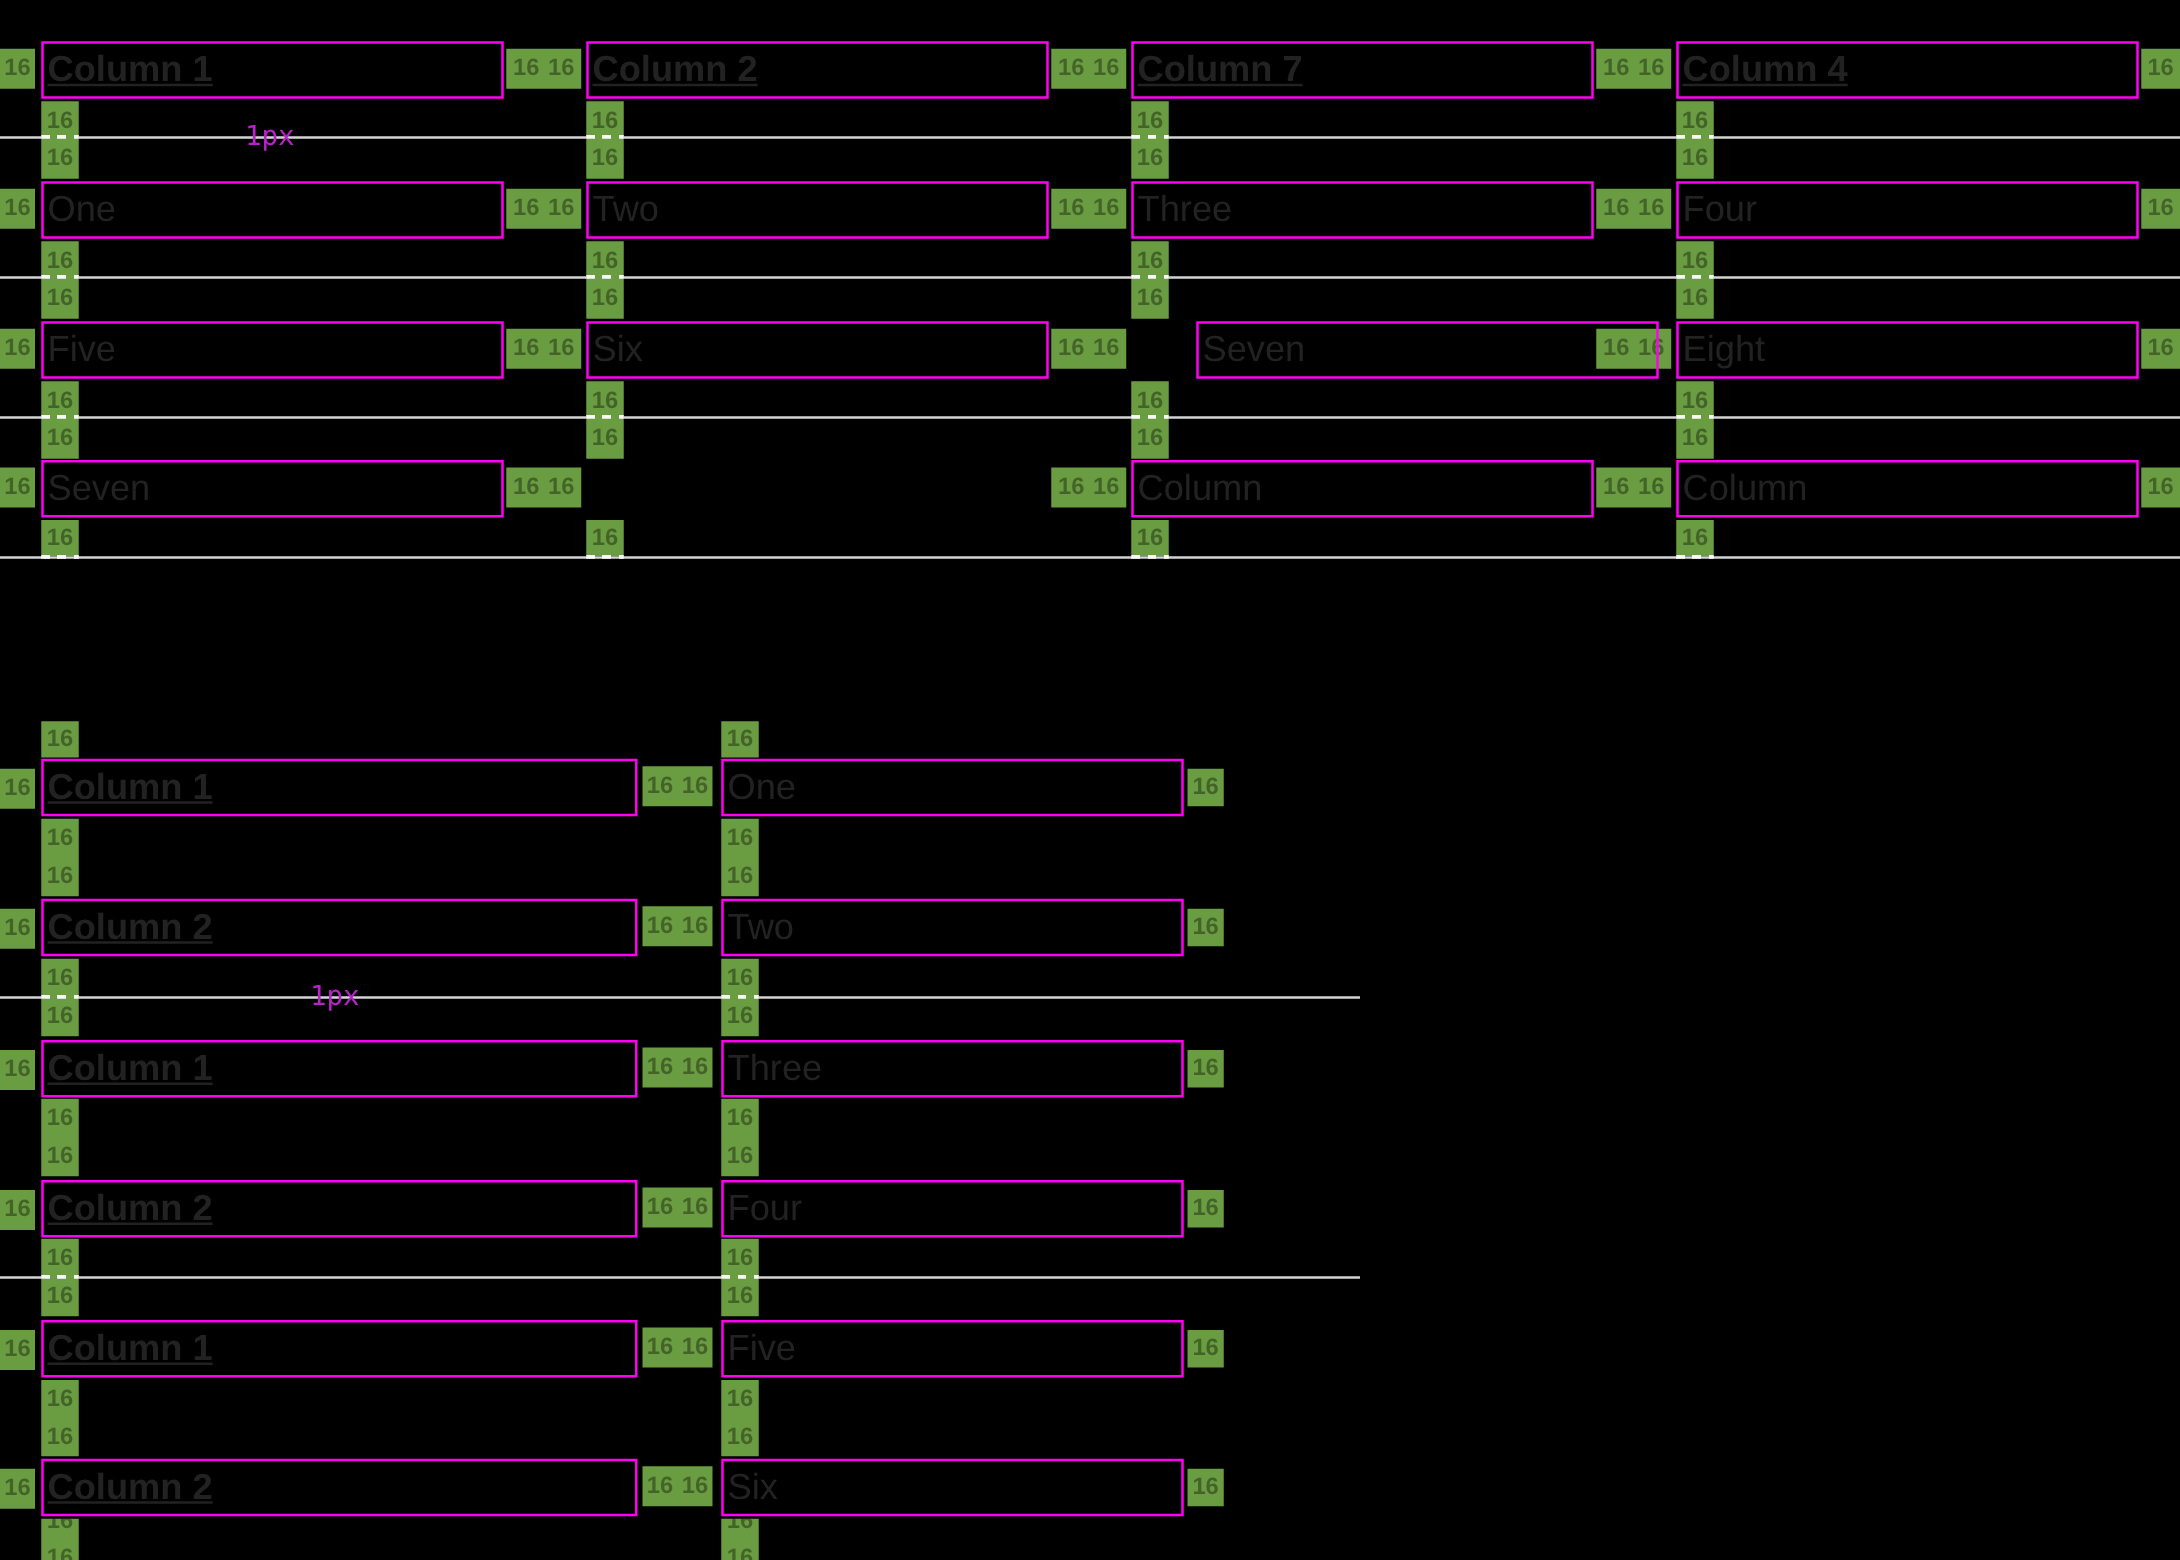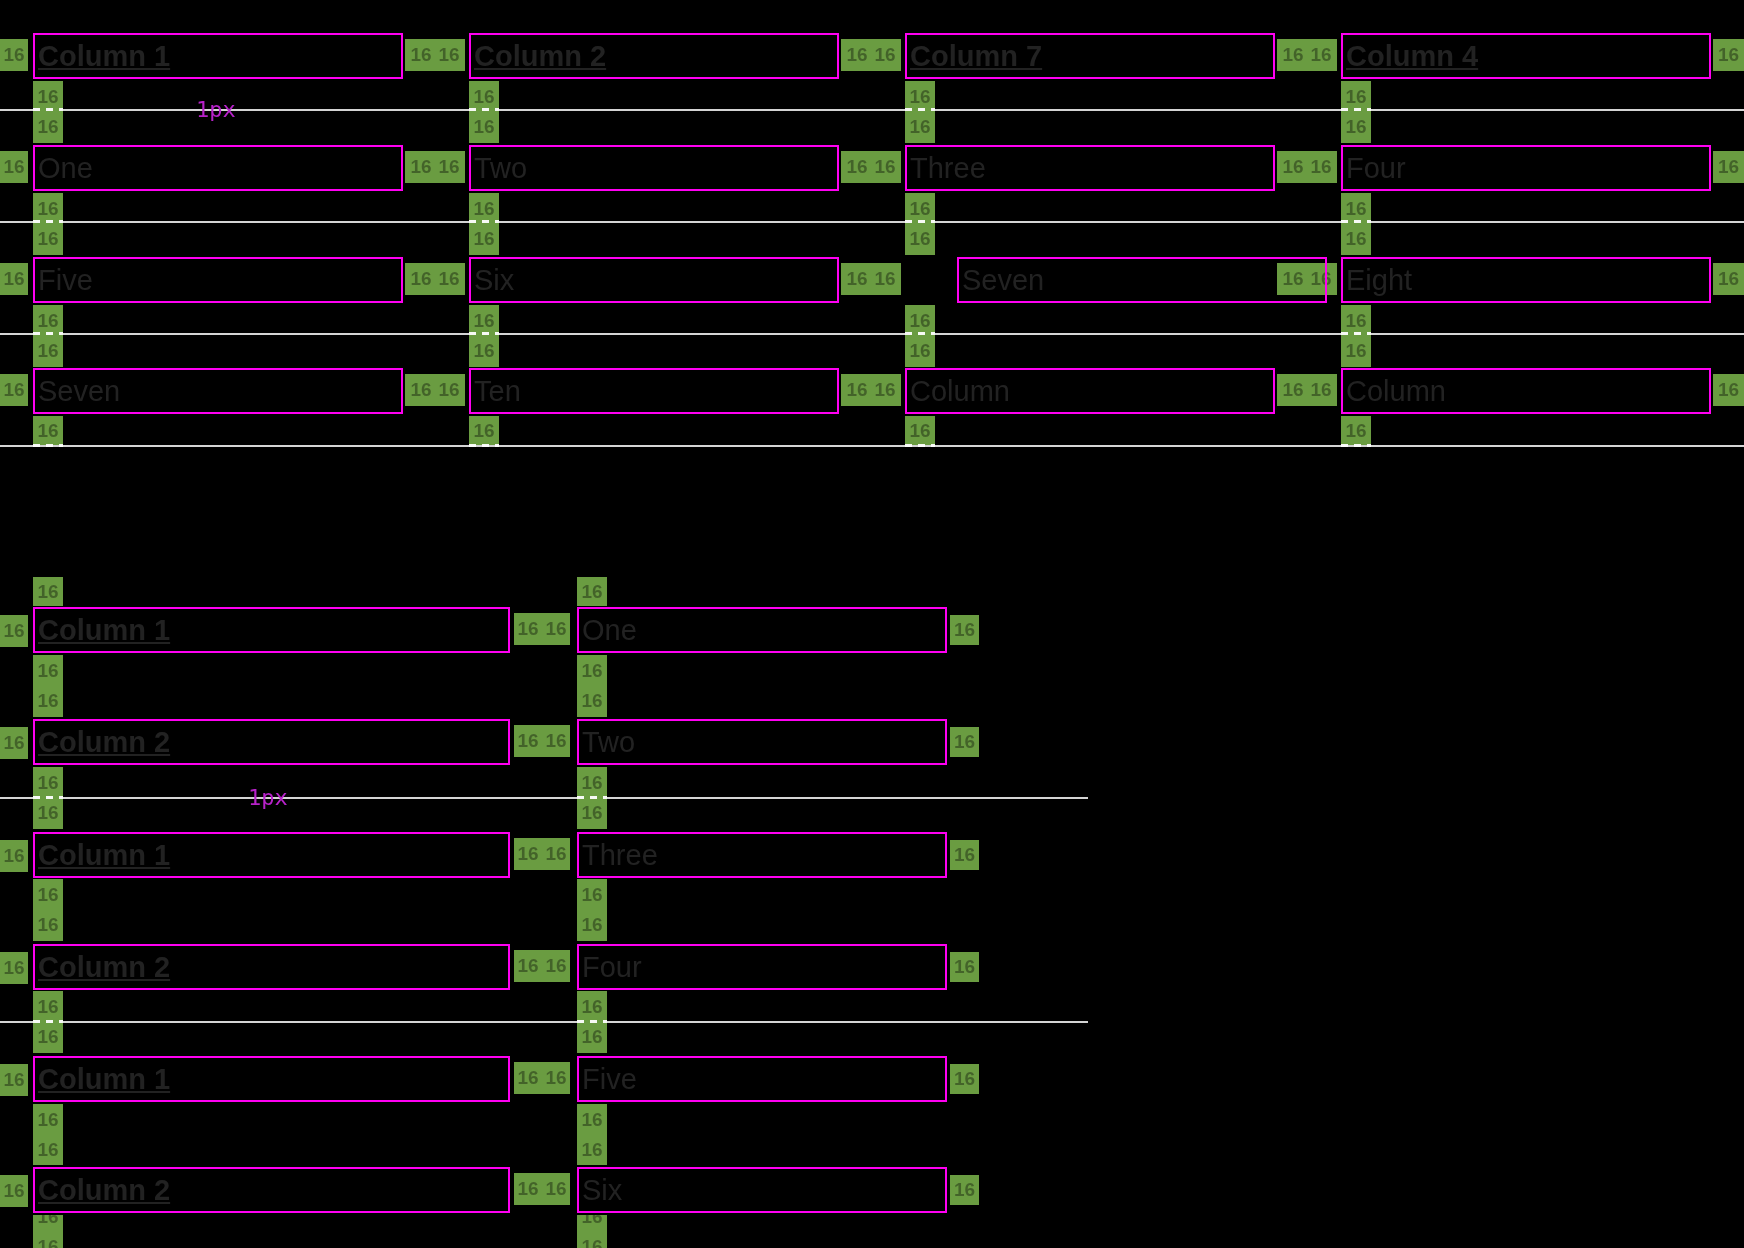--- a/index.html
+++ b/index.html
@@ -211,21 +211,20 @@
     <div class="cell" style="left:469px;top:145px">Two</div>
     <div class="cell" style="left:905px;top:145px">Three</div>
     <div class="cell" style="left:1341px;top:145px">Four</div>
 
     <div class="cell" style="left:33px;top:257px">Five</div>
     <div class="cell" style="left:469px;top:257px">Six</div>
     <div class="cell" style="left:957px;top:257px">Seven</div>
     <div class="cell" style="left:1341px;top:257px">Eight</div>
 
     <div class="cell" style="left:33px;top:368px">Seven</div>
-    <div class="cell" style="left:469px;top:368px">Ten</div>
     <div class="cell" style="left:905px;top:368px">Column</div>
     <div class="cell" style="left:1341px;top:368px">Column</div>
 
     <div class="pxlabel" style="left:196px;top:97px">1px</div>
   </div>
 
   <div class="sec">
 
     <div class="line short" style="top:797px"></div>
     <div class="line short" style="top:1021px"></div>

